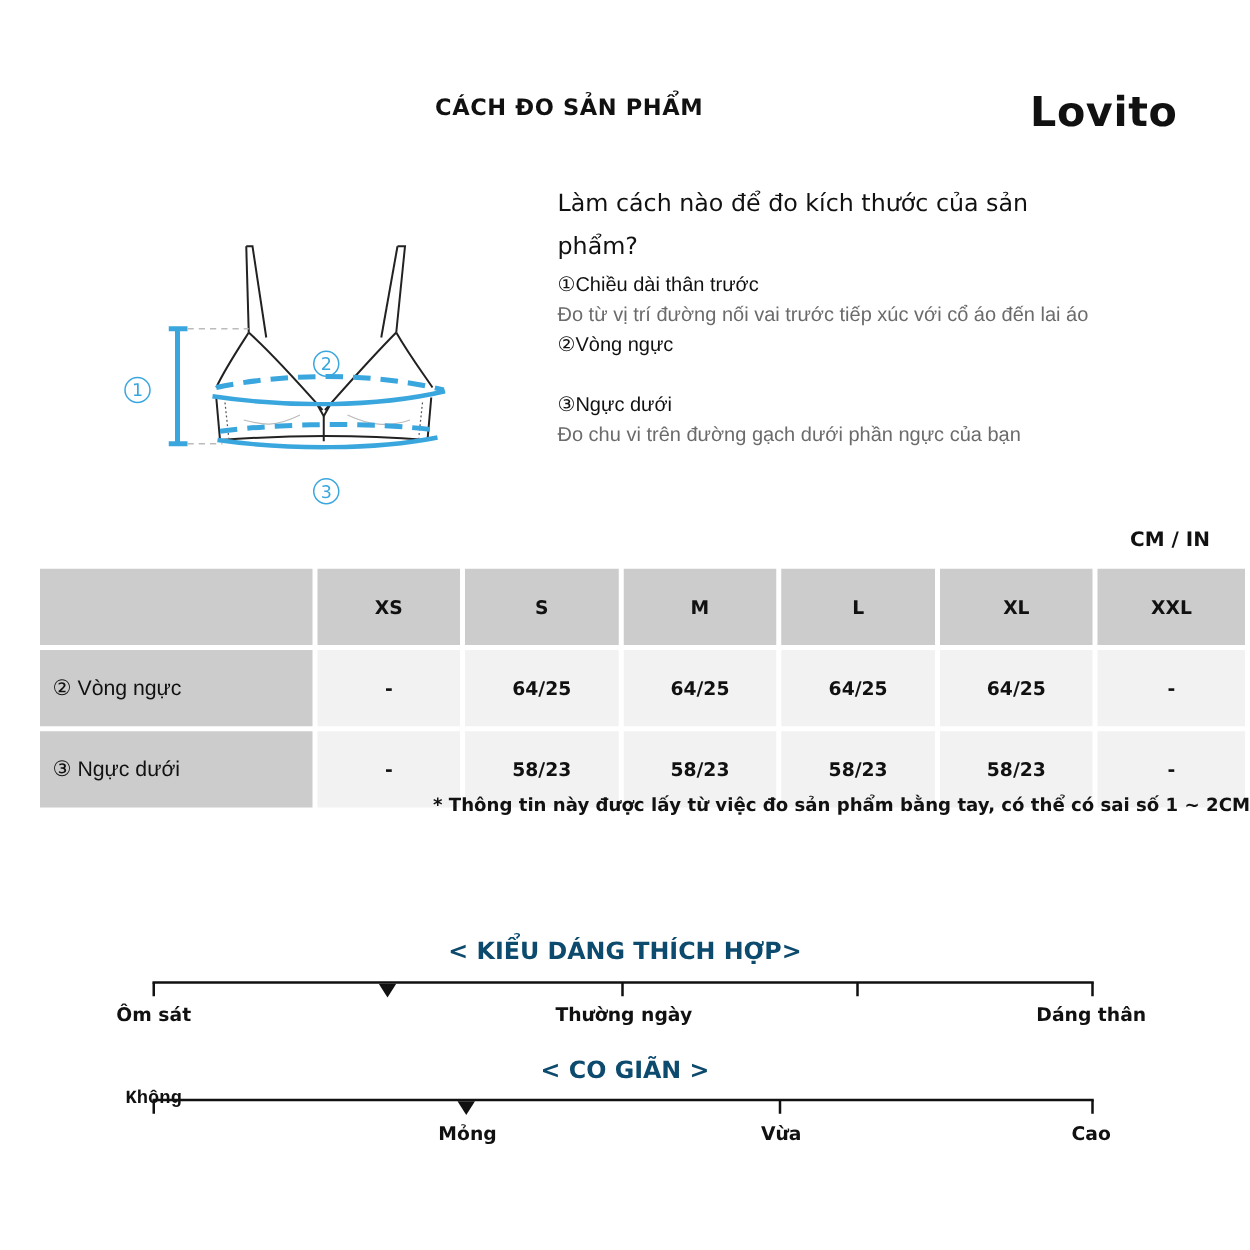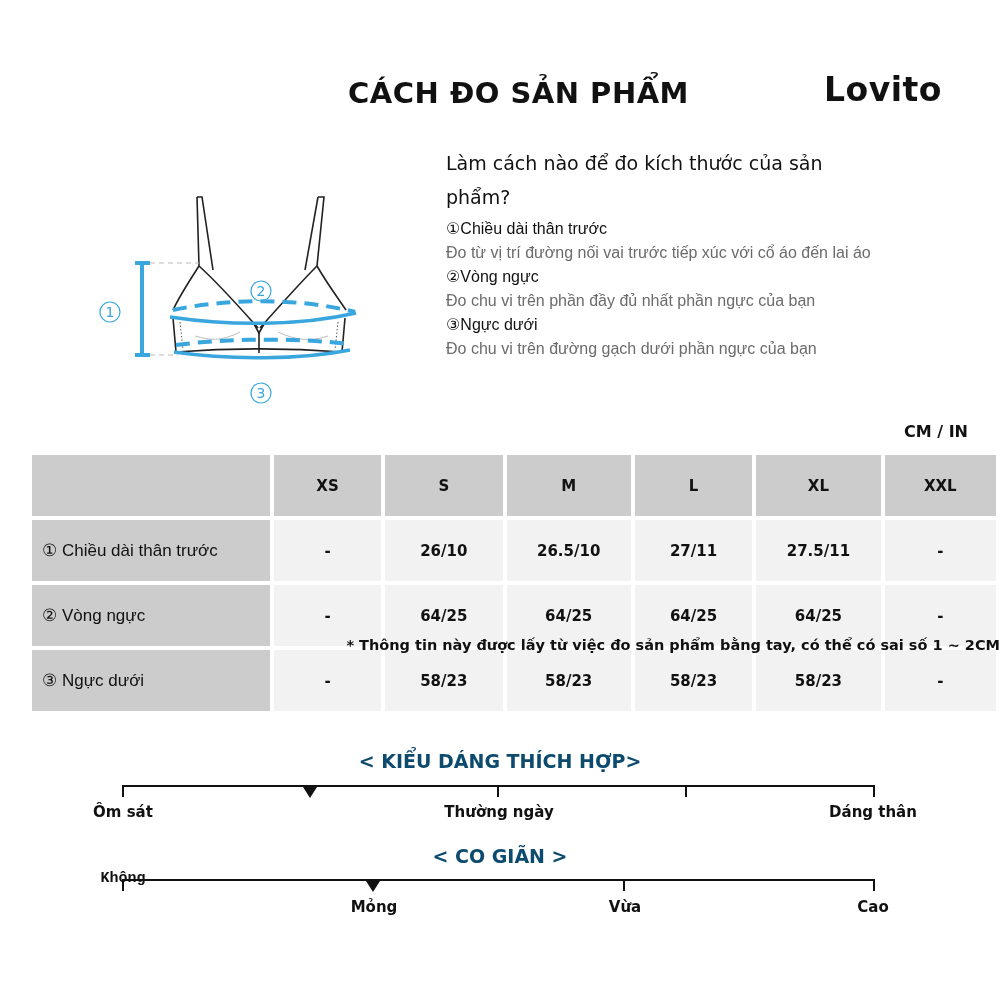--- a/index.html
+++ b/index.html
@@ -1,19 +1,19 @@
 <!DOCTYPE html>
 <html><head>
 <meta charset="utf-8">
 <style>
   html, body { margin:0; padding:0; }
   body { width:1000px; height:1000px; background:#ffffff; position:relative; overflow:hidden;
          font-family:"Liberation Sans", "DejaVu Sans", sans-serif; color:#111; }
   .abs { position:absolute; }
-  .title { left:348px; top:76px; font-family:"DejaVu Sans", sans-serif; font-weight:bold; font-size:29px; letter-spacing:0.5px; color:#111; white-space:nowrap; }
+  .title { left:348px; top:76px; font-family:"DejaVu Sans", sans-serif; font-weight:bold; font-size:18px; letter-spacing:0.5px; color:#111; white-space:nowrap; }
   .brand { left:824px; top:70px; font-family:"DejaVu Sans", sans-serif; font-weight:bold; font-size:33px; color:#111; letter-spacing:0.5px; }
   .q-title { left:446px; top:146px; width:430px; font-family:"DejaVu Sans", sans-serif; font-size:19px; line-height:34px; color:#111; }
   .instr { left:446px; width:520px; }
   .instr .h { font-size:16px; color:#111; line-height:22px; white-space:nowrap; }
   .instr .d { font-size:16px; color:#6b6b6b; line-height:26px; white-space:nowrap; }
   .unit { right:32px; top:422px; font-family:"DejaVu Sans", sans-serif; font-weight:bold; font-size:16px; color:#111; }
   table.size { position:absolute; left:28px; top:451px; border-collapse:separate; border-spacing:4px 4px; }
   table.size td, table.size th { height:29px; padding:16px; text-align:center; font-family:"DejaVu Sans", sans-serif; font-size:15px; font-weight:bold; color:#111; }
   table.size th { background:#cccccc; width:113px; }
   table.size th.corner { width:232px; }
@@ -91,48 +91,38 @@
   </svg>
 </div>
 
 <div class="abs q-title">Làm cách nào để đo kích thước của sản phẩm?</div>
 <div class="abs instr" style="top:218px;">
   <div class="h">①Chiều dài thân trước</div>
   <div class="d">Đo từ vị trí đường nối vai trước tiếp xúc với cổ áo đến lai áo</div>
 </div>
 <div class="abs instr" style="top:266px;">
   <div class="h">②Vòng ngực</div>
-  <div class="d">Đo chu vi trên phần đầy đủ nhất phần ngực của bạn</div>
 </div>
 <div class="abs instr" style="top:314px;">
   <div class="h">③Ngực dưới</div>
   <div class="d">Đo chu vi trên đường gạch dưới phần ngực của bạn</div>
 </div>
 
 <div class="abs unit">CM / IN</div>
 
 <table class="size">
   <tbody>
       <tr>
     <th class="corner"></th>
     <th>XS</th>
     <th>S</th>
     <th>M</th>
     <th>L</th>
     <th>XL</th>
     <th>XXL</th>
-  </tr>
-  <tr>
-    <td class="rl">① Chiều dài thân trước</td>
-    <td class="v">-</td>
-    <td class="v">26/10</td>
-    <td class="v">26.5/10</td>
-    <td class="v">27/11</td>
-    <td class="v">27.5/11</td>
-    <td class="v">-</td>
   </tr>
   <tr>
     <td class="rl">② Vòng ngực</td>
     <td class="v">-</td>
     <td class="v">64/25</td>
     <td class="v">64/25</td>
     <td class="v">64/25</td>
     <td class="v">64/25</td>
     <td class="v">-</td>
   </tr>

